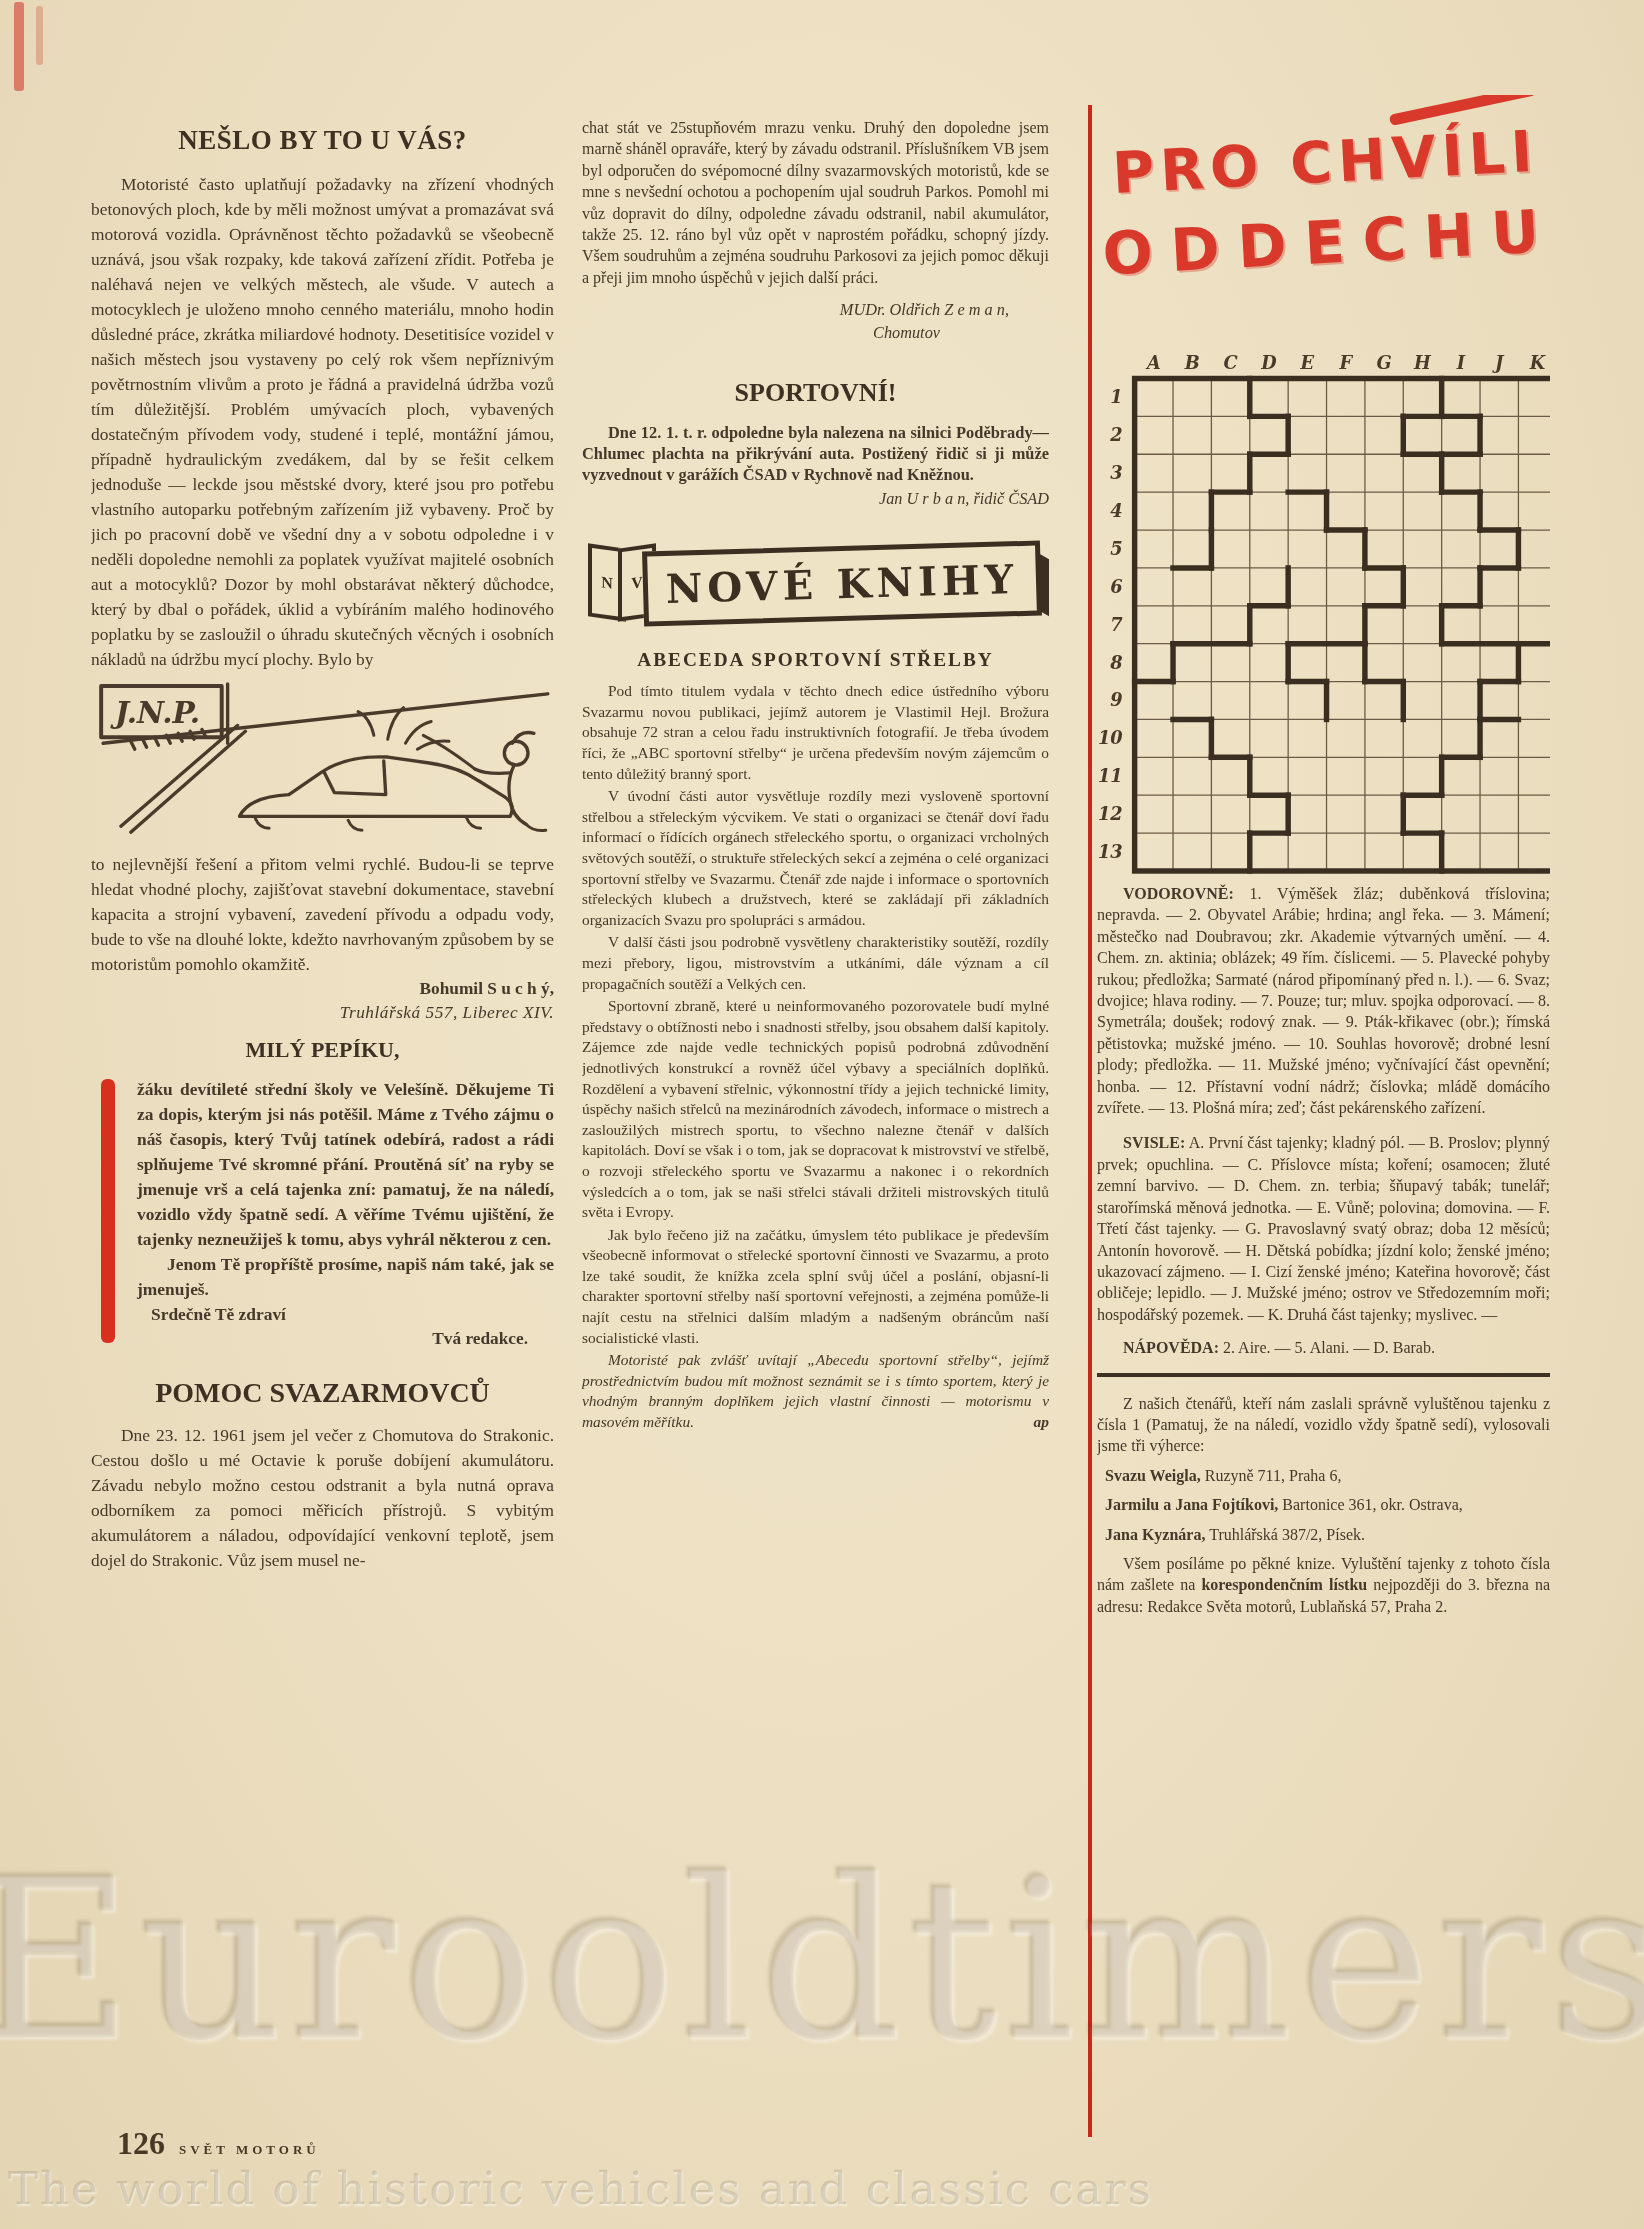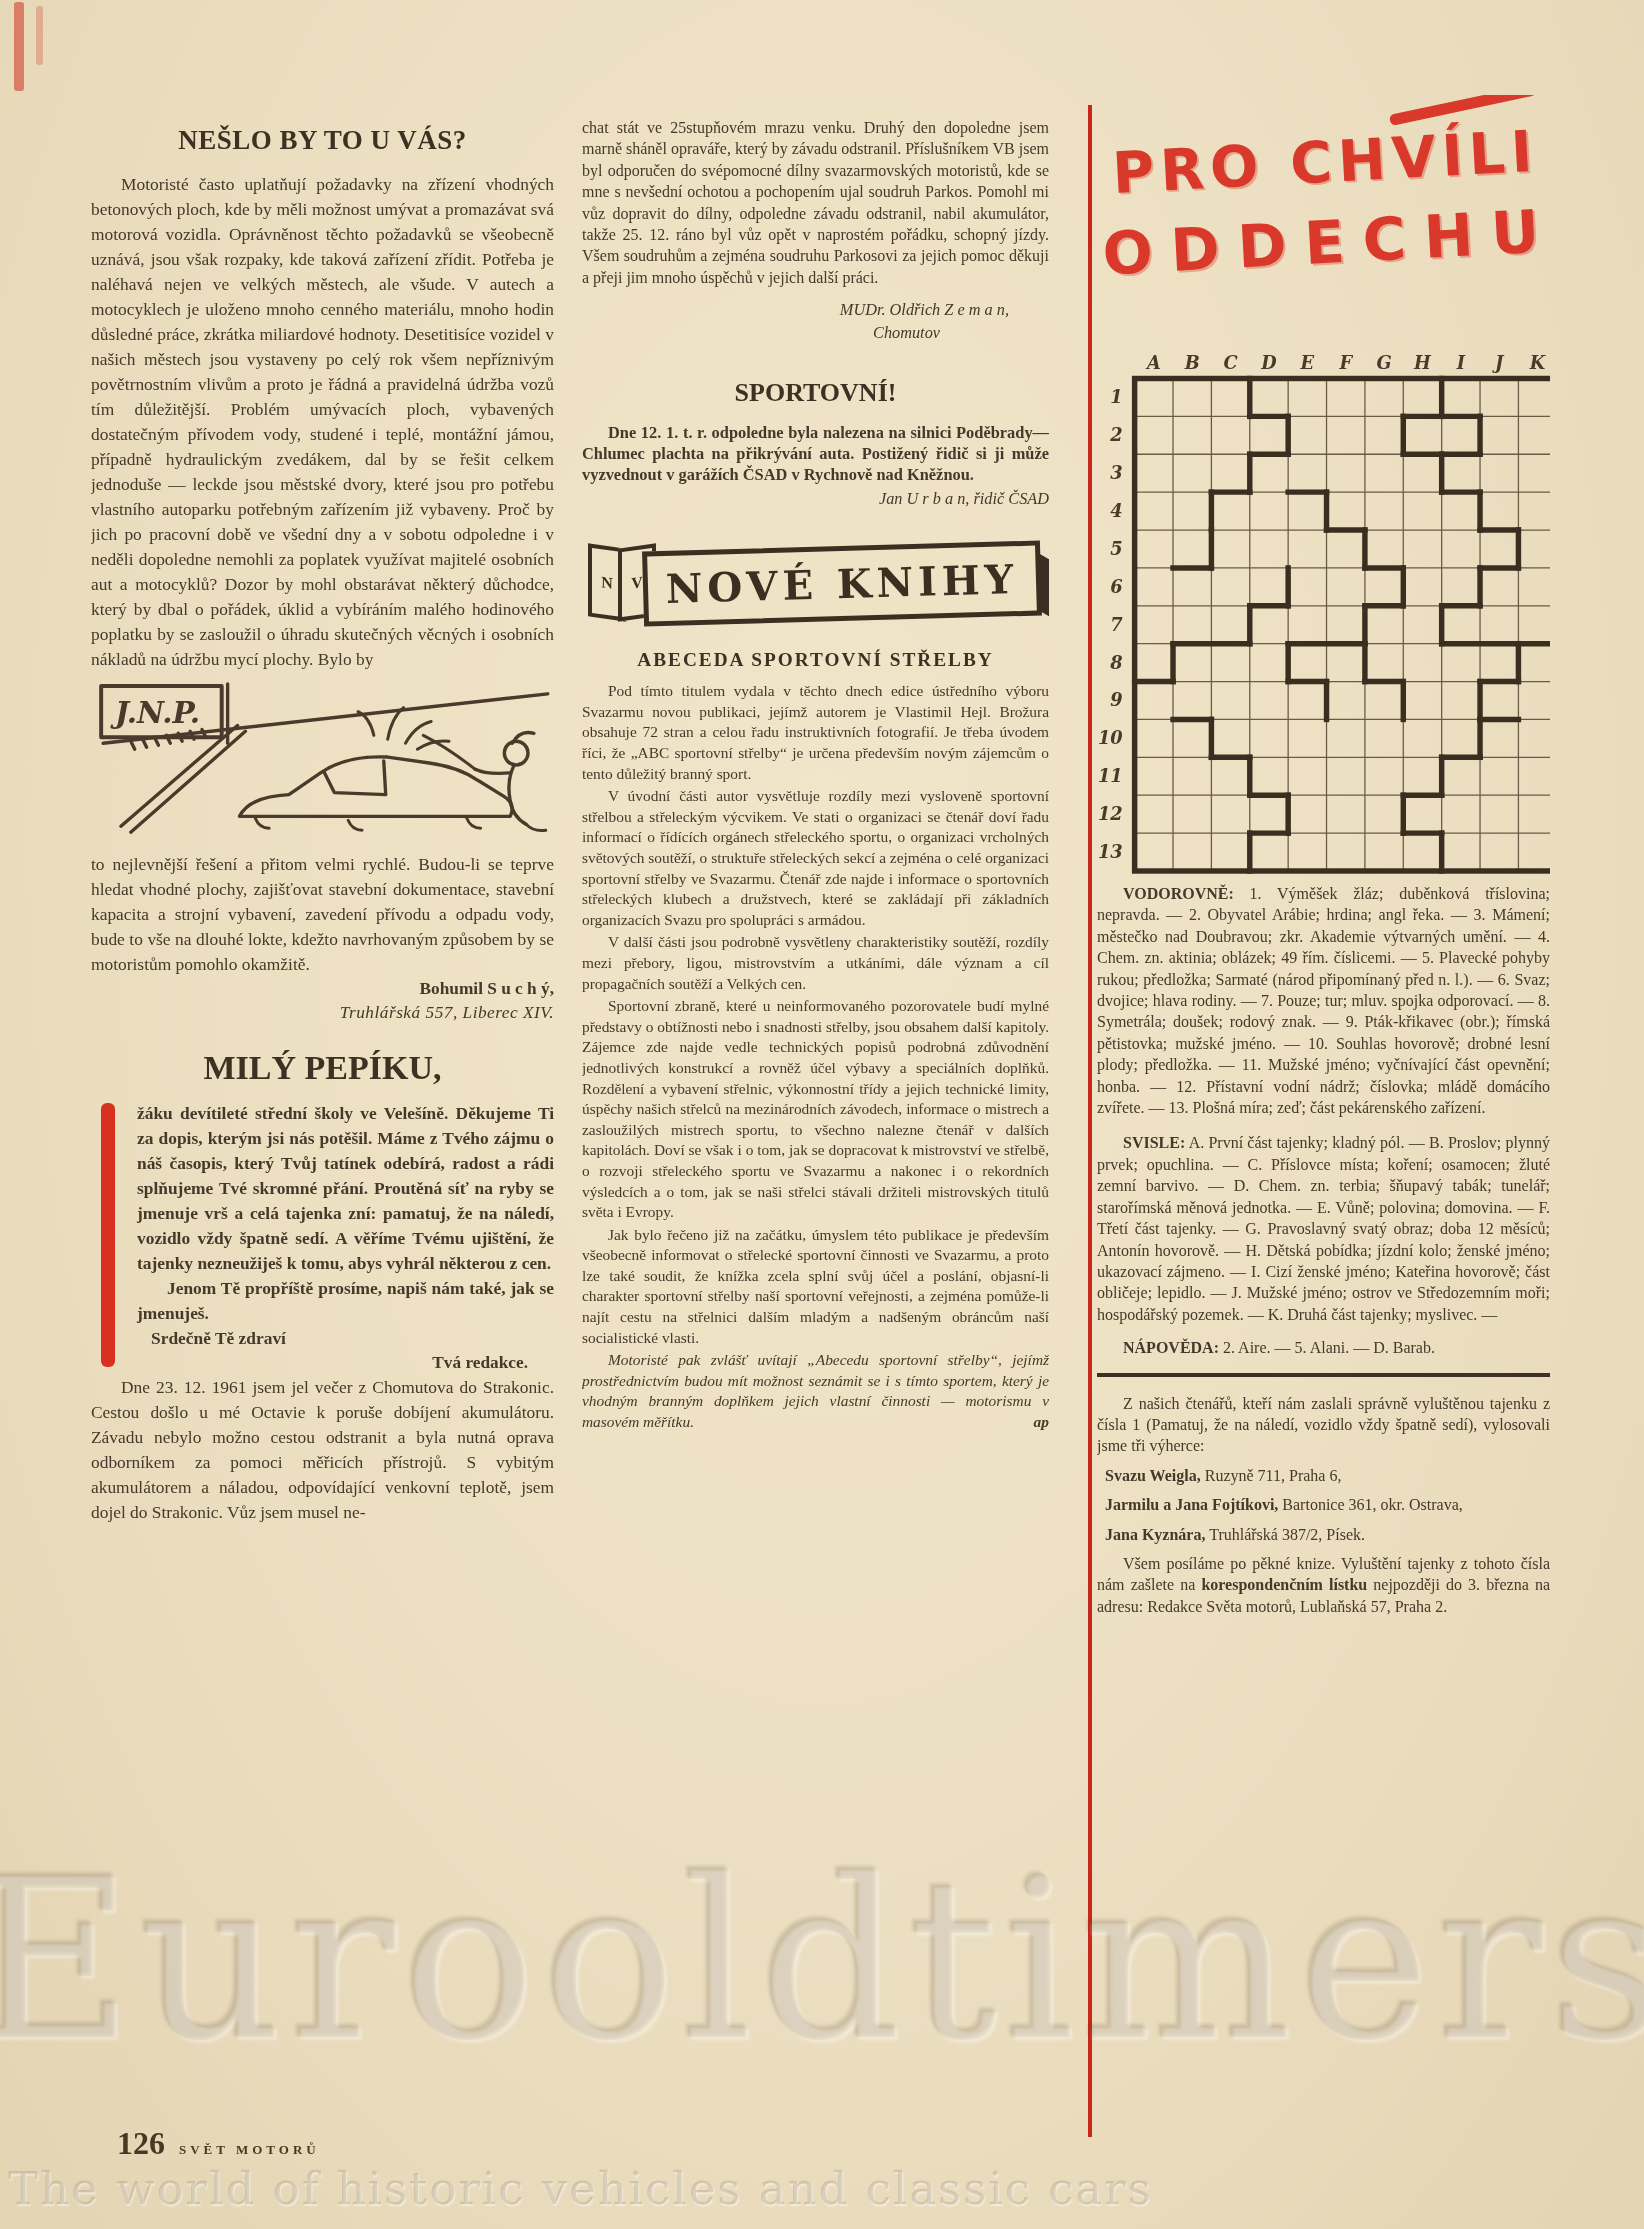--- a/index.html
+++ b/index.html
@@ -92,30 +92,31 @@
           <path d="M440 148 Q448 156 460 154" stroke-width="3"></path>
         </g>
         <text x="24" y="46" font-size="30" font-weight="bold" font-style="italic" fill="#4a3a2b">J.N.P.</text>
       </svg>
     </div>
 
     <p class="lead" style="text-indent:0;">to nejlevnější řešení a přitom velmi rychlé. Budou-li se teprve hledat vhodné plochy, zajišťovat stavební dokumentace, stavební kapacita a strojní vybavení, zavedení přívodu a odpadu vody, bude to vše na dlouhé lokte, kdežto navrhovaným způsobem by se motoristům pomohlo okamžitě.</p>
     <div class="sig-b">Bohumil S u c h ý,</div>
     <div class="sig-i">Truhlářská 557, Liberec XIV.</div>
 
-    <h2 class="sec" style="font-size:34px;margin-top:24px;">MILÝ PEPÍKU,</h2>
+    <h2 class="sec" style="font-size:22px;margin-top:12px;">MILÝ PEPÍKU,</h2>
 
     <div class="letter-block">
       <div class="red-bar"></div>
       <p class="lead bold-p" style="text-indent:0;">žáku devítileté střední školy ve Velešíně. Děkujeme Ti za dopis, kterým jsi nás potěšil. Máme z Tvého zájmu o náš časopis, který Tvůj tatínek odebírá, radost a rádi splňujeme Tvé skromné přání. Proutěná síť na ryby se jmenuje vrš a celá tajenka zní: pamatuj, že na náledí, vozidlo vždy špatně sedí. A věříme Tvému ujištění, že tajenky nezneužiješ k tomu, abys vyhrál některou z cen.</p>
       <p class="lead bold-p">Jenom Tě propříště prosíme, napiš nám také, jak se jmenuješ.</p>
       <p class="lead bold-p" style="text-indent:14px;">Srdečně Tě zdraví</p>
       <div class="sig-b" style="padding-right:26px;">Tvá redakce.</div>
     </div>
 
+    <h2 class="sec" style="font-size:28px;margin-top:26px;">POMOC SVAZARMOVCŮ</h2>
     <p class="lead">Dne 23. 12. 1961 jsem jel večer z Chomutova do Strakonic. Cestou došlo u mé Octavie k poruše dobíjení akumulátoru. Závadu nebylo možno cestou odstranit a byla nutná oprava odborníkem za pomoci měřicích přístrojů. S vybitým akumulátorem a náladou, odpovídající venkovní teplotě, jsem dojel do Strakonic. Vůz jsem musel ne-</p>
   </div>
 
   <div class="col col-mid">
     <p class="mid-p" style="text-indent:0;font-size:16px;line-height:21.4px;">chat stát ve 25stupňovém mrazu venku. Druhý den dopoledne jsem marně sháněl opraváře, který by závadu odstranil. Příslušníkem VB jsem byl odporučen do svépomocné dílny svazarmovských motoristů, kde se mne s nevšední ochotou a pochopením ujal soudruh Parkos. Pomohl mi vůz dopravit do dílny, odpoledne závadu odstranil, nabil akumulátor, takže 25. 12. ráno byl vůz opět v naprostém pořádku, schopný jízdy. Všem soudruhům a zejména soudruhu Parkosovi za jejich pomoc děkuji a přeji jim mnoho úspěchů v jejich další práci.</p>
     <div class="sig-i-mid" style="margin-top:10px;padding-right:40px;">MUDr. Oldřich Z e m a n,</div>
     <div class="sig-i-mid" style="padding-right:109px;">Chomutov</div>
 
     <h2 class="sec" style="margin-top:34px;">SPORTOVNÍ!</h2>
     <p class="mid-p bold-p" style="font-size:16.4px;line-height:21px;">Dne 12. 1. t. r. odpoledne byla nalezena na silnici Poděbrady—Chlumec plachta na přikrývání auta. Postižený řidič si ji může vyzvednout v garážích ČSAD v Rychnově nad Kněžnou.</p>

